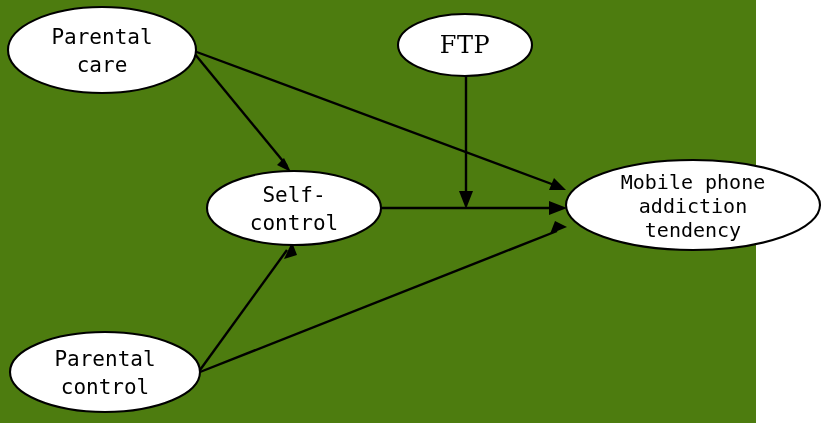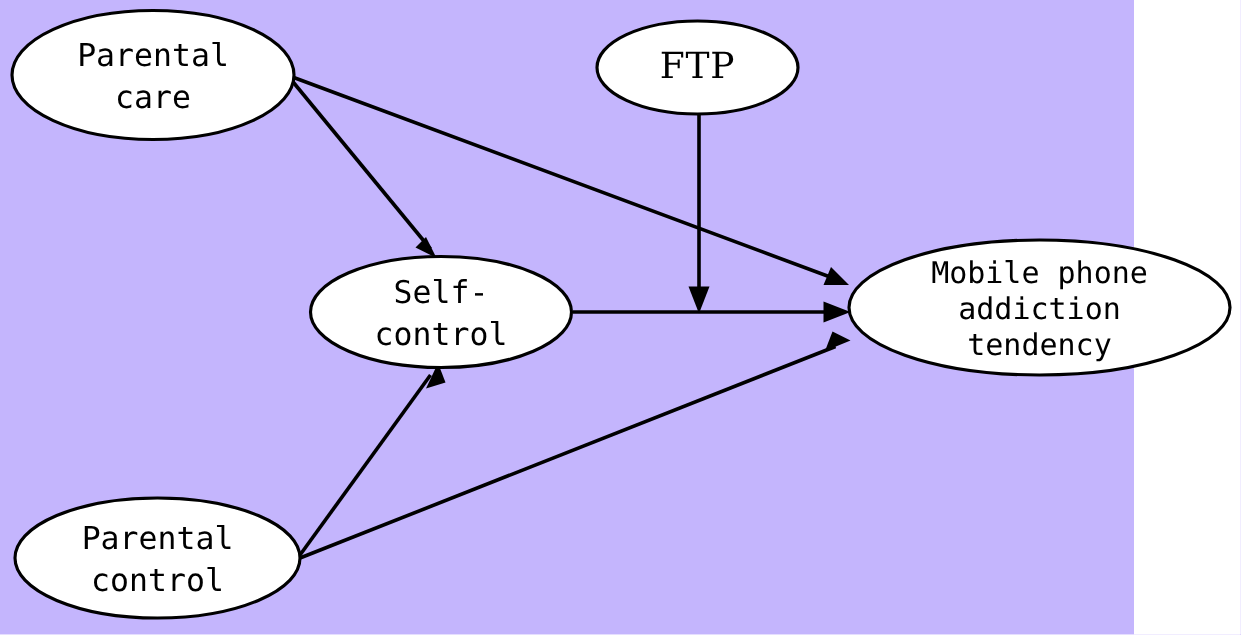--- a/index.html
+++ b/index.html
@@ -11,21 +11,21 @@
   body {
     width: 827px;
     height: 423px;
     font-family: "DejaVu Serif", serif;
     overflow: hidden;
   }
   #diagram-root {
     position: relative;
     width: 756px;
     height: 423px;
-    background: #c4b5fd;
+    background: #4d7c0f;
     text-align: right;
   }
   svg#model-svg {
     display: block;
     width: 827px;
     height: 423px;
   }
   .node-ellipse {
     fill: #ffffff;
     stroke: #000000;

